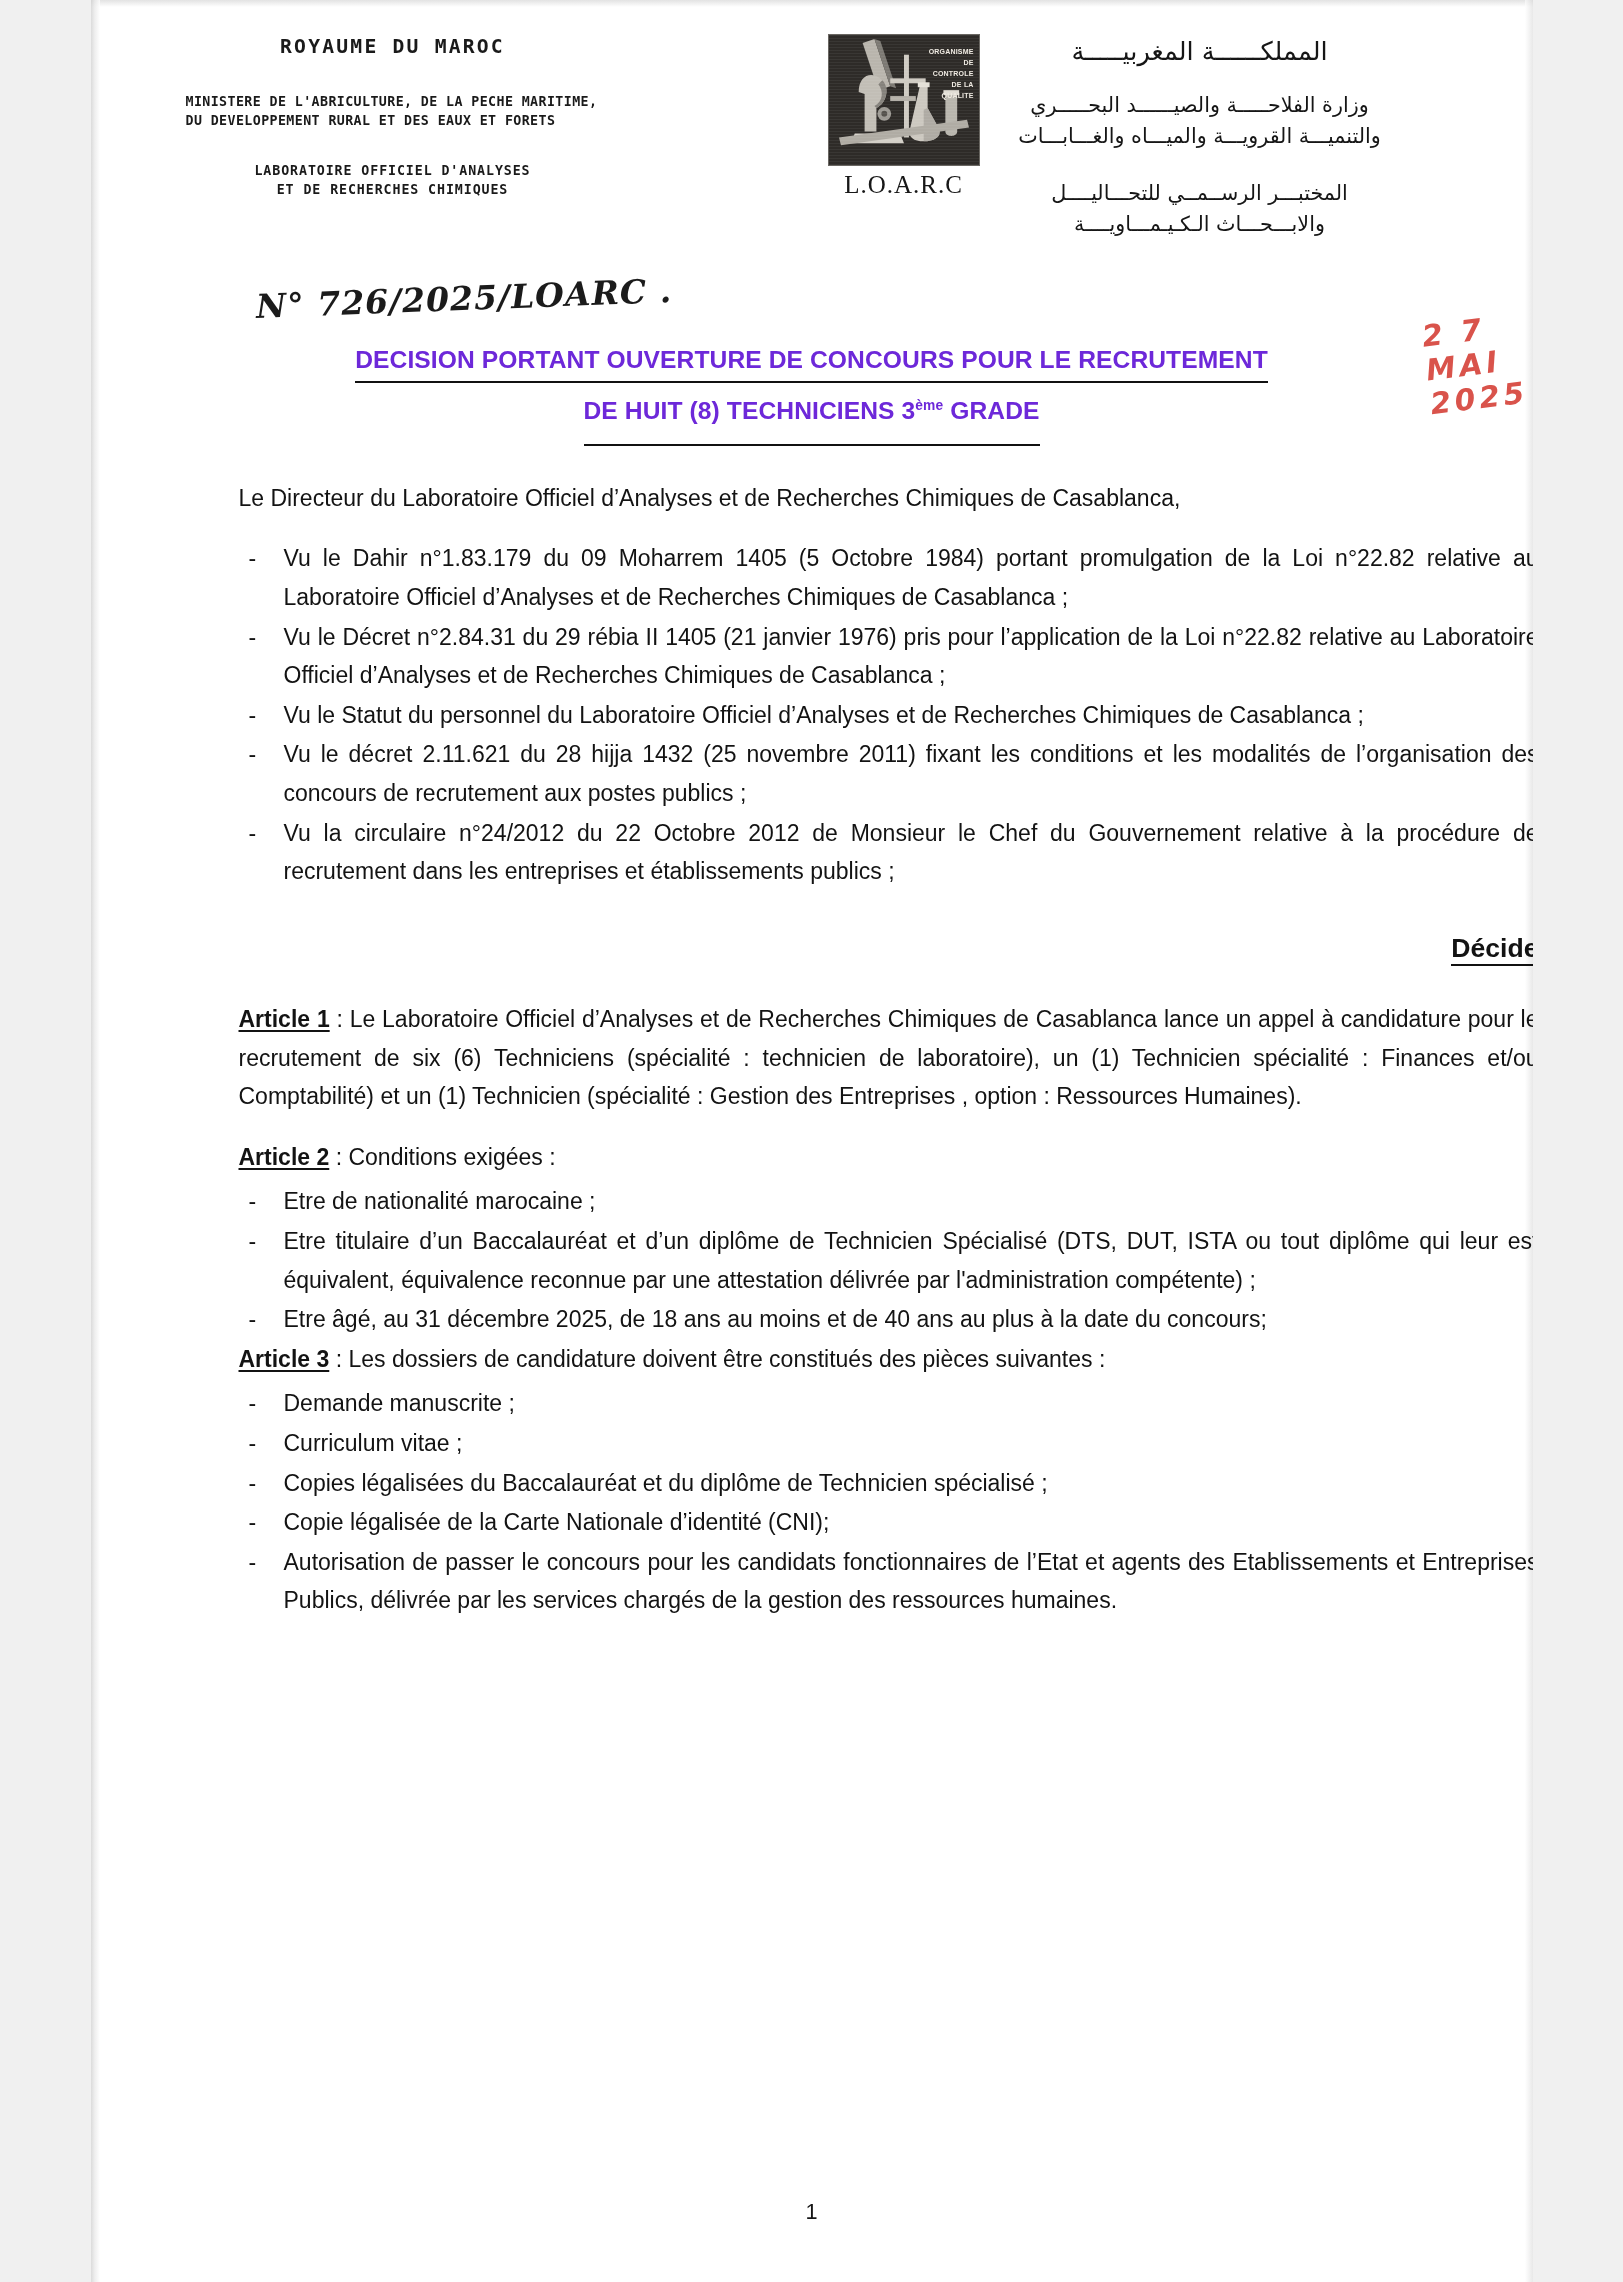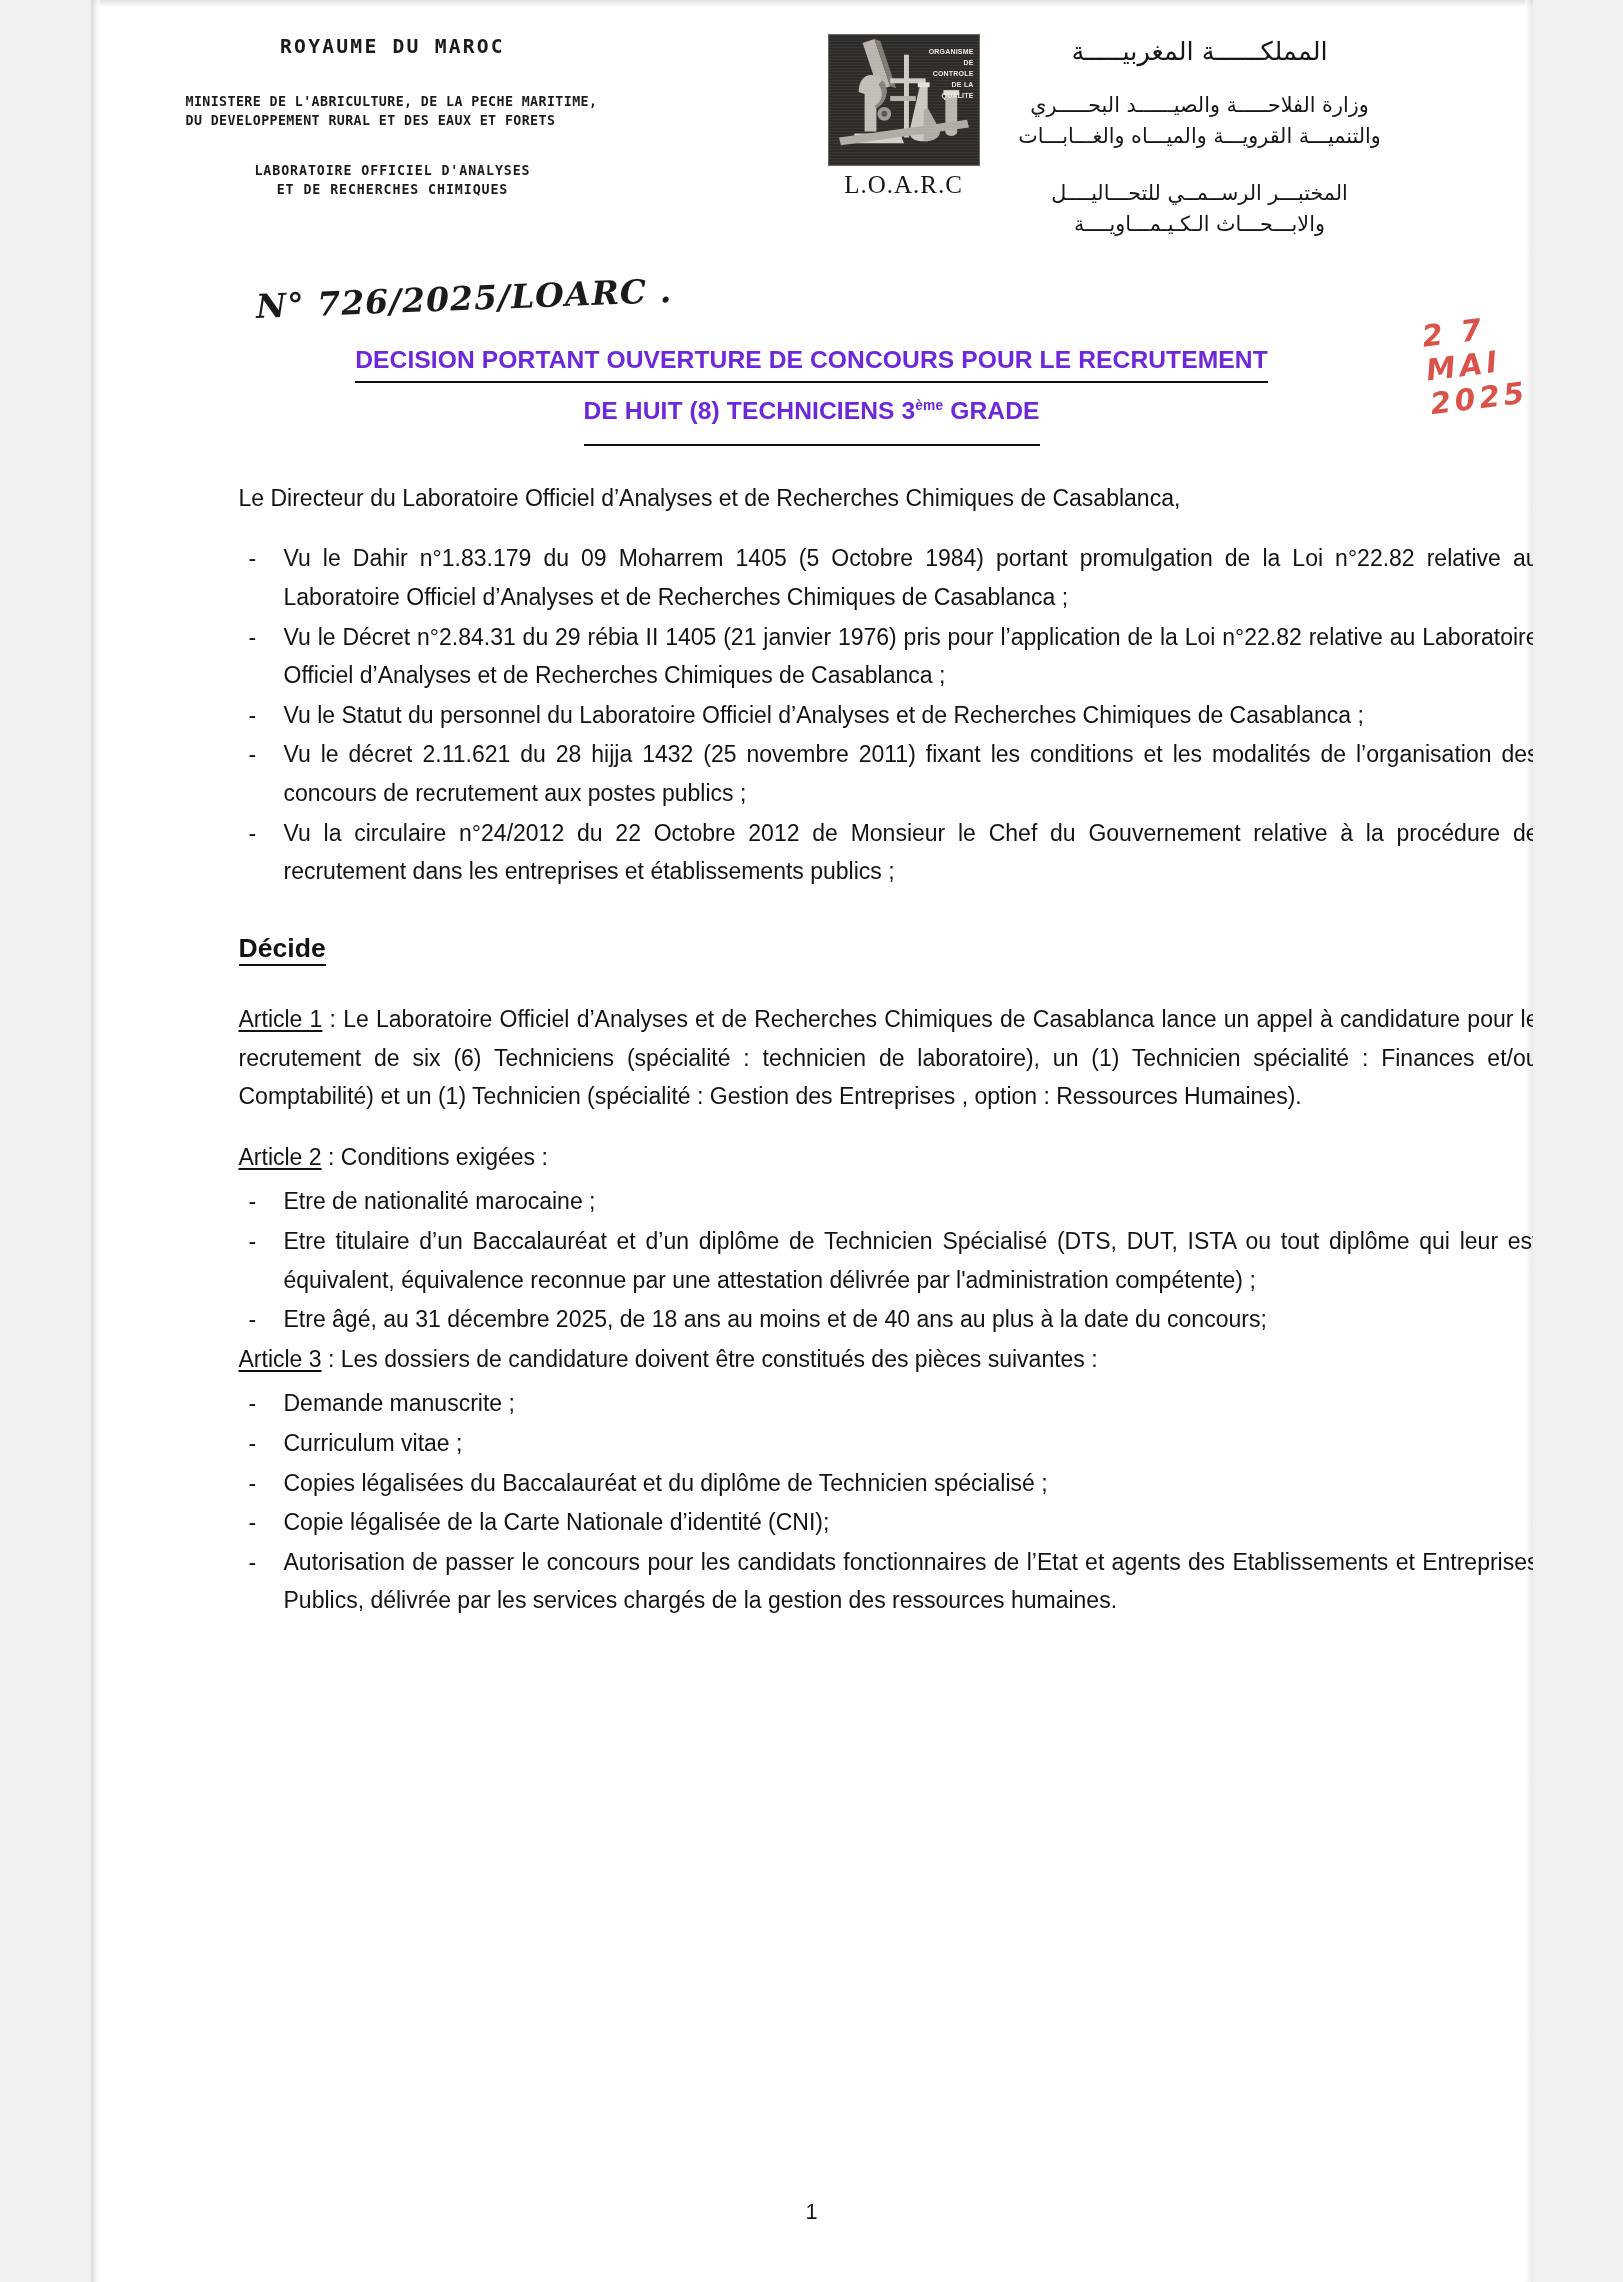--- a/index.html
+++ b/index.html
@@ -231,36 +231,36 @@
     text-align: justify;
     text-justify: inter-word;
   }
   ul.dash-list > li::before {
     content: "-";
     position: absolute;
     left: 9.9px;
     top: 0;
   }
   .decide-head {
-    text-align: left;
+    text-align: right;
     font-weight: bold;
     font-size: 26.6px;
     margin: 35px 0 29.6px 0;
   }
   .decide-head span {
     border-bottom: 2.5px solid #111;
     padding-bottom: 1px;
   }
   .article-block {
     margin: 0 0 21.7px 0;
     text-align: justify;
     text-justify: inter-word;
   }
   .article-label {
-    font-weight: normal;
+    font-weight: bold;
     text-decoration: underline;
     text-underline-offset: 3px;
   }
   .tight-list { margin-bottom: 19.7px; }
   .tight-list > li { margin-bottom: 3.9px; }
 
   
   .page-number {
     position: absolute;
     bottom: 57px;

